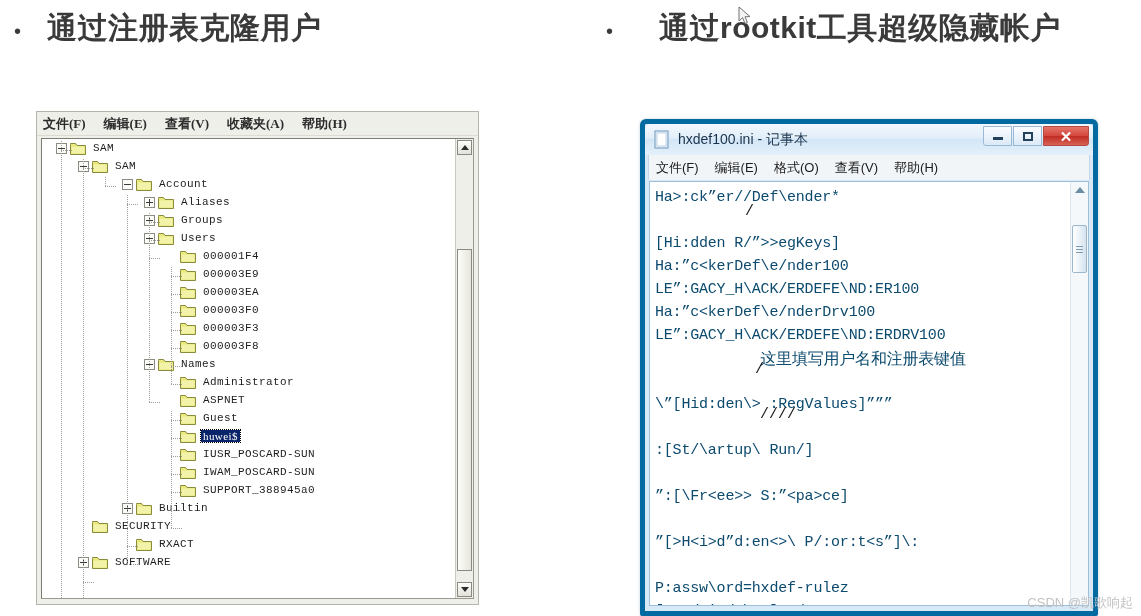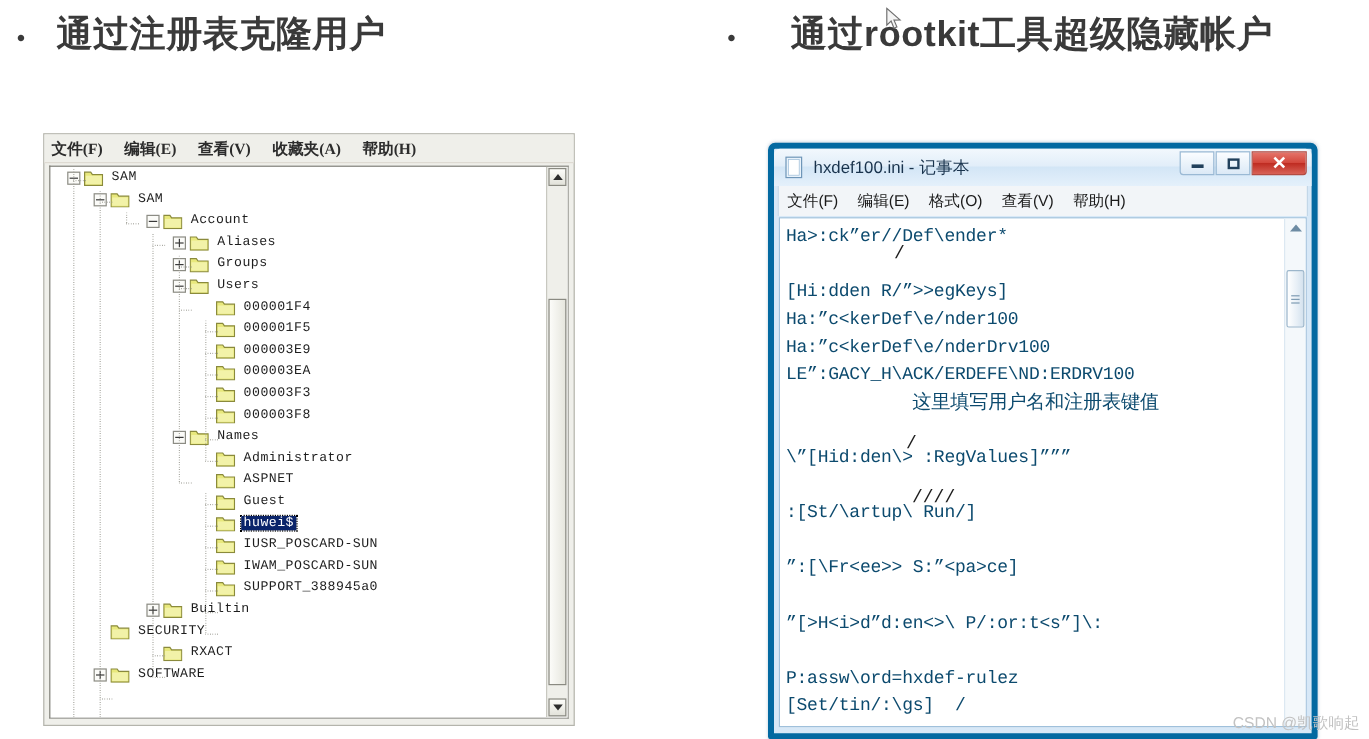--- a/index.html
+++ b/index.html
@@ -143,20 +143,21 @@
     font-family: "Liberation Mono", monospace;
     font-size: 11px;
     letter-spacing: 0.4px;
     color: #1d1d1d;
     padding: 0 2px;
   }
   .tree-row.selected .tree-label {
     background: #0a246a;
     color: #ffffff;
     outline: 1px dotted #000000;
+    font-family: Liberation Serif, serif;
   }
   
   .vline {
     position: absolute;
     top: 0;
     bottom: 0;
     width: 1px;
     background-image: linear-gradient(to bottom, #9d9d95 50%, transparent 50%);
     background-size: 1px 2px;
   }
@@ -482,41 +483,41 @@
           <span class="tree-label">000001F4</span>
         </div>
         <div class="tree-row">
           <span class="tree-toggle none" style="margin-left: 124px;"></span>
           <span class="folder">
             <svg class="folder-svg" width="16" height="13" viewBox="0 0 16 13">
   <path d="M0.5 2.5 L0.5 12.5 L15.5 12.5 L15.5 3.5 L7 3.5 L5.6 1.5 L0.5 1.5 Z" fill="#e8e87c" stroke="#8a8a3c" stroke-width="1"></path>
   <path d="M1.5 4.5 L14.5 4.5 L14.5 11.5 L1.5 11.5 Z" fill="#f2f2a8" stroke="none"></path>
 </svg>
           </span>
-          <span class="tree-label">000001F5</span>
-        </div>
-        <div class="tree-row">
-          <span class="tree-toggle none" style="margin-left: 124px;"></span>
-          <span class="folder">
-            <svg class="folder-svg" width="16" height="13" viewBox="0 0 16 13">
-  <path d="M0.5 2.5 L0.5 12.5 L15.5 12.5 L15.5 3.5 L7 3.5 L5.6 1.5 L0.5 1.5 Z" fill="#e8e87c" stroke="#8a8a3c" stroke-width="1"></path>
-  <path d="M1.5 4.5 L14.5 4.5 L14.5 11.5 L1.5 11.5 Z" fill="#f2f2a8" stroke="none"></path>
-</svg>
-          </span>
           <span class="tree-label">000003E9</span>
         </div>
         <div class="tree-row">
           <span class="tree-toggle none" style="margin-left: 124px;"></span>
           <span class="folder">
             <svg class="folder-svg" width="16" height="13" viewBox="0 0 16 13">
   <path d="M0.5 2.5 L0.5 12.5 L15.5 12.5 L15.5 3.5 L7 3.5 L5.6 1.5 L0.5 1.5 Z" fill="#e8e87c" stroke="#8a8a3c" stroke-width="1"></path>
   <path d="M1.5 4.5 L14.5 4.5 L14.5 11.5 L1.5 11.5 Z" fill="#f2f2a8" stroke="none"></path>
 </svg>
           </span>
           <span class="tree-label">000003EA</span>
+        </div>
+        <div class="tree-row">
+          <span class="tree-toggle none" style="margin-left: 124px;"></span>
+          <span class="folder">
+            <svg class="folder-svg" width="16" height="13" viewBox="0 0 16 13">
+  <path d="M0.5 2.5 L0.5 12.5 L15.5 12.5 L15.5 3.5 L7 3.5 L5.6 1.5 L0.5 1.5 Z" fill="#e8e87c" stroke="#8a8a3c" stroke-width="1"></path>
+  <path d="M1.5 4.5 L14.5 4.5 L14.5 11.5 L1.5 11.5 Z" fill="#f2f2a8" stroke="none"></path>
+</svg>
+          </span>
+          <span class="tree-label">000003F0</span>
         </div>
         <div class="tree-row">
           <span class="tree-toggle none" style="margin-left: 124px;"></span>
           <span class="folder">
             <svg class="folder-svg" width="16" height="13" viewBox="0 0 16 13">
   <path d="M0.5 2.5 L0.5 12.5 L15.5 12.5 L15.5 3.5 L7 3.5 L5.6 1.5 L0.5 1.5 Z" fill="#e8e87c" stroke="#8a8a3c" stroke-width="1"></path>
   <path d="M1.5 4.5 L14.5 4.5 L14.5 11.5 L1.5 11.5 Z" fill="#f2f2a8" stroke="none"></path>
 </svg>
           </span>
           <span class="tree-label">000003F3</span>
@@ -726,20 +727,21 @@
     <span class="np-menu-item">查看(V)</span>
     <span class="np-menu-item">帮助(H)</span>
   </div>
 
   <div id="notepad-body">
     <div id="notepad-text">
         <div class="np-line">Ha&gt;:ck”er//Def\ender*</div>
         <div class="np-line blank">&nbsp;</div>
         <div class="np-line">[Hi:dden R/”&gt;&gt;egKeys]</div>
         <div class="np-line">Ha:”c&lt;kerDef\e/nder100</div>
+        <div class="np-line">LE”:GACY_H\ACK/ERDEFE\ND:ER100</div>
         <div class="np-line">Ha:”c&lt;kerDef\e/nderDrv100</div>
         <div class="np-line">LE”:GACY_H\ACK/ERDEFE\ND:ERDRV100</div>
         <div class="np-line cn">这里填写用户名和注册表键值</div>
         <div class="np-line blank">&nbsp;</div>
         <div class="np-line">\”[Hid:den\&gt; :RegValues]”””</div>
         <div class="np-line blank">&nbsp;</div>
         <div class="np-line">:[St/\artup\ Run/]</div>
         <div class="np-line blank">&nbsp;</div>
         <div class="np-line">”:[\Fr&lt;ee&gt;&gt; S:”&lt;pa&gt;ce]</div>
         <div class="np-line blank">&nbsp;</div>

